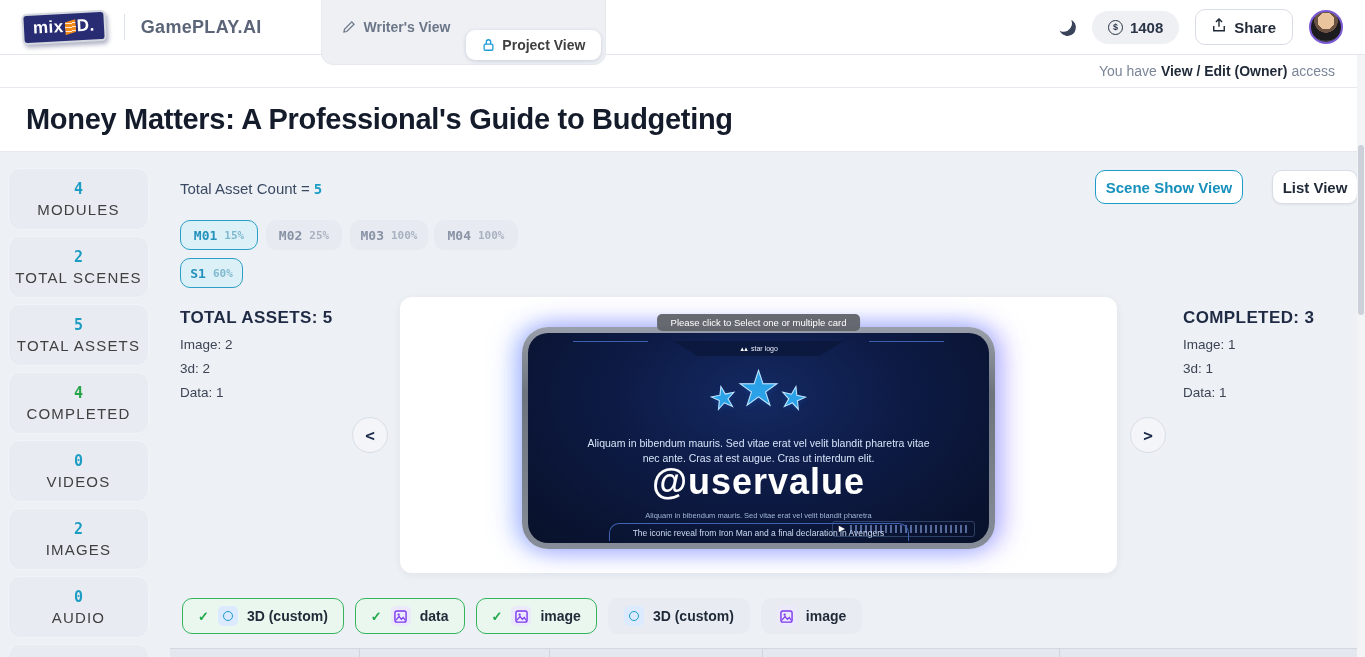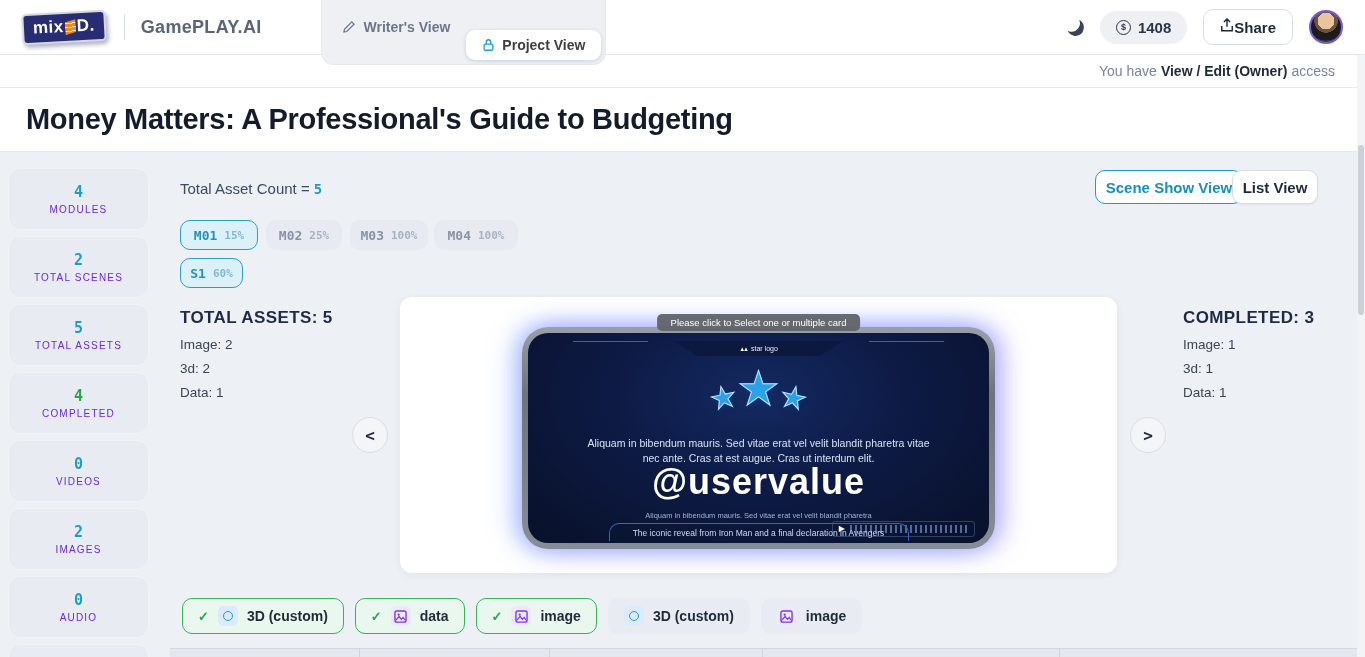--- a/index.html
+++ b/index.html
@@ -23,21 +23,21 @@
   .view-tab { display:flex; align-items:center; gap:7px; padding:7px 16px; border-radius:9px;
               font-size:14px; font-weight:bold; color:#6b7689; cursor:pointer; background:transparent; border:none; }
   .view-tab.active { background:#fff; color:#404040; box-shadow:0 1px 4px rgba(40,60,100,.18);margin-top:36px; }
   .view-tab svg { display:block; }
   .nav-right { margin-left:auto; display:flex; align-items:center; gap:16px; }
   .moon { width:17px; height:17px; border-radius:50%; box-shadow:inset -5px -3px 0 0 #39435a; transform:rotate(15deg); cursor:pointer; }
   .credits-pill { display:flex; align-items:center; gap:7px; background:#eef0f4; border-radius:18px;
                   padding:8px 16px; font-size:15px; font-weight:bold; color:#2b3548; cursor:pointer; }
   .coin { width:15px; height:15px; border-radius:50%; border:1.5px solid #2b3548; display:flex;
           align-items:center; justify-content:center; font-size:9px; font-weight:bold; }
-  .share-btn { display:flex; align-items:center; gap:0; background:#fff; border:1px solid #d8dce3;
+  .share-btn { display:flex; align-items:center; gap:8px; background:#fff; border:1px solid #d8dce3;
                border-radius:10px; padding:8px 16px; font-size:15px; font-weight:bold; color:#1f2937; cursor:pointer;
                font-family:"Liberation Sans",sans-serif; }
   .avatar { width:34px; height:34px; border-radius:50%; border:2px solid #7b5bd6; cursor:pointer;
             background:radial-gradient(circle at 50% 30%, #e9c49c 0 32%, #6b5242 33% 45%, #1c1c1f 46% 75%, #3a3a42 76%); }
 
   
   .access-bar { position:absolute; top:55px; left:0; width:1365px; height:33px; background:#fff;
                 border-bottom:1px solid #e6e9ee; display:flex; align-items:center; justify-content:flex-end;
                 padding-right:30px; font-size:14px; color:#7a8598; gap:4px; }
   .access-bar b { color:#1f2937; }
@@ -52,21 +52,21 @@
   .progress-track { width:332px; height:10px; background:#f0f2f6; border:1px solid #e1e5eb; border-radius:6px; overflow:hidden; }
   .progress-fill { height:100%; background:#e18a00; border-radius:6px; }
   .completion-pct { font-size:15px; font-weight:bold; color:#e18a00; font-family:"DejaVu Sans Mono",monospace; }
 
   
   .stat-card { position:absolute; left:8px; width:141px; height:62px; background:#e8ecf2; border:1px solid #f2f4f8;
                border-radius:12px; display:flex; flex-direction:column; align-items:center; justify-content:center;
                gap:3px; cursor:pointer; }
   .stat-value { font-size:15px; font-weight:bold; color:#1d9dc4; font-family:"DejaVu Sans Mono",monospace; }
   .stat-value.green { color:#27a348; }
-  .stat-label { font-size:10px; color:#6d28d9; letter-spacing:1.2px; }
+  .stat-label { font-size:15px; color:#404040; letter-spacing:1.2px; }
 
   
   .asset-count { position:absolute; left:180px; top:180px; font-size:15px; color:#3a4a63; }
   .asset-count b { color:#1d9dc4; font-family:"DejaVu Sans Mono",monospace; font-size:14px; }
 
   .chip { position:absolute; top:220px; height:30px; border-radius:10px; display:flex; align-items:center;
           justify-content:center; gap:7px; font-family:"DejaVu Sans Mono",monospace; font-size:13px;
           font-weight:bold; background:#e7ebf1; border:1px solid #e7ebf1; color:#8a93a6; cursor:pointer; padding:0 12px; }
   .chip .pct { font-size:11px; font-weight:bold; color:#a9b1c0; }
   .chip.active { background:#dcf0f7; border:1.5px solid #2b9fc6; color:#2492bd; }
@@ -247,21 +247,21 @@
 <button class="chip" style="left:434px;width:84px">
   <span>M04</span>
   <span class="pct">100%</span>
 </button>
 <button class="chip active" style="left:180px;top:258px;width:63px">
   <span>S1</span>
   <span class="pct">60%</span>
 </button>
 
 <button class="view-btn scene" style="left:1095px;width:148px">Scene Show View</button>
-<button class="view-btn list" style="left:1232px;width:86px">List View</button>
+<button class="view-btn list" style="left:1272px;width:86px">List View</button>
 
 <div class="stats-block" style="left:180px;top:308px">
   <div class="stats-heading">TOTAL ASSETS: 5</div>
   <div class="stats-line">Image: 2</div>
   <div class="stats-line">3d: 2</div>
   <div class="stats-line">Data: 1</div>
 </div>
 
 <div class="stats-block" style="left:1183px;top:308px">
   <div class="stats-heading">COMPLETED: 3</div>

